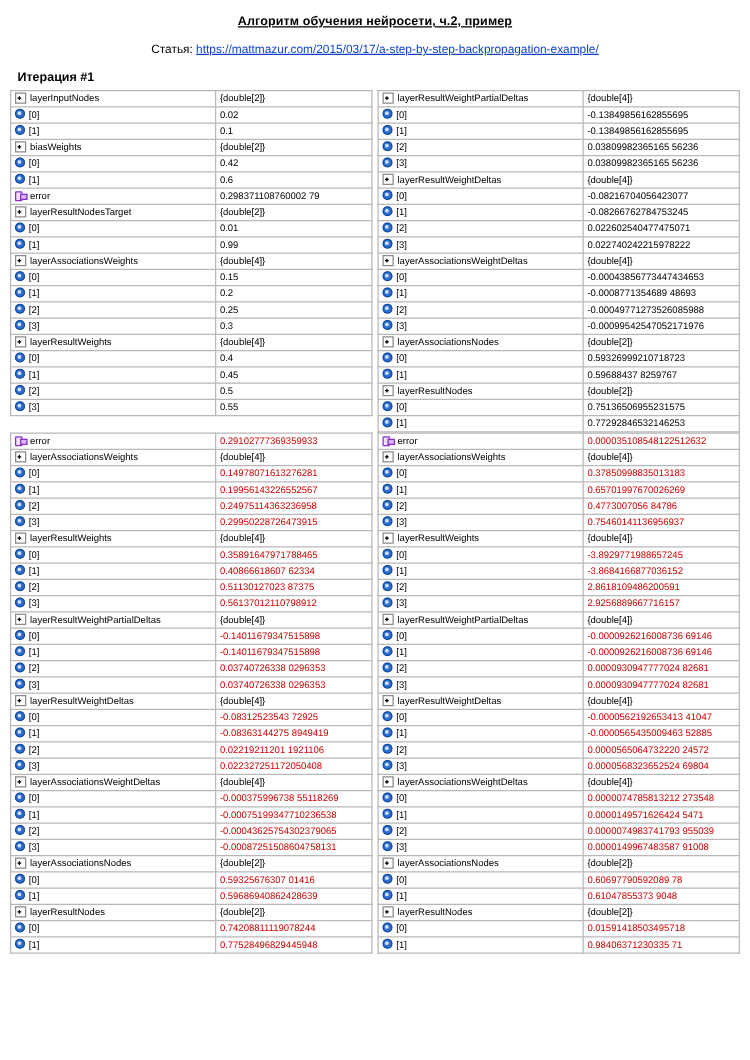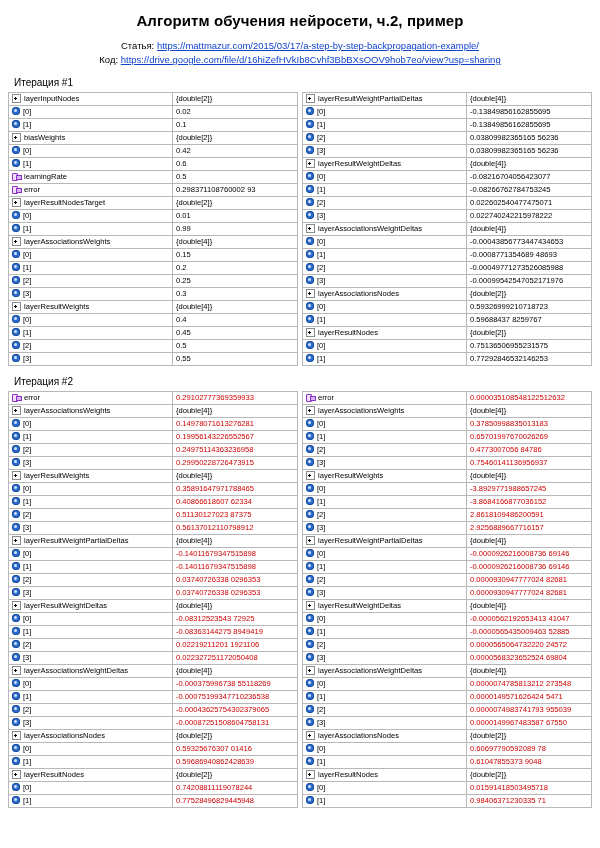--- a/index.html
+++ b/index.html
@@ -7,35 +7,36 @@
     width:600px;height:848px;
     background:#ffffff;
     font-family:"Liberation Sans", sans-serif;
     font-size:8px;
     color:#000000;
     overflow:hidden;
   }
   .page{position:relative;width:600px;height:848px;box-sizing:border-box;padding:0 8px;}
   .title{
     text-align:center;
-    font-size:15px;
+    font-size:10px;
     font-weight:bold;
     padding-top:12px;
     letter-spacing:0.1px;
+    text-decoration:underline;
   }
   .subtitle{
     text-align:center;
     font-size:9.5px;
     margin-top:10px;
     line-height:14px;
   }
   .subtitle a{color:#1144cc;text-decoration:underline;}
   .sec-head{
     font-size:10px;
-    font-weight:normal;
+    font-weight:bold;
     margin:10px 0 4px 6px;
   }
   .cols{display:flex;gap:4px;}
   .col{flex:1;}
   table.vt{
     width:100%;
     border-collapse:collapse;
     table-layout:fixed;
     font-size:7.6px;
   }
@@ -94,24 +95,20 @@
 
 <div class="page">
 
   <div class="title">Алгоритм обучения нейросети, ч.2, пример</div>
 
   <div class="subtitle">
     <div>
       <span>Статья:</span>
       <a href="#">https://mattmazur.com/2015/03/17/a-step-by-step-backpropagation-example/</a>
     </div>
-    <div>
-      <span>Код:</span>
-      <a href="#">https://drive.google.com/file/d/16hiZefHVkIb8Cvhf3BbBXsOOV9hob7eo/view?usp=sharing</a>
-    </div>
   </div>
 
   <div class="sec-head">Итерация #1</div>
 
   <div class="cols">
     <div class="col">
       <table class="vt">
           <tbody>
             <tr>
               <td class="name ind0"><span class="boxicon plus"></span><span>layerInputNodes</span></td>
@@ -131,26 +128,22 @@
             </tr>
             <tr>
               <td class="name ind1"><span class="dot"></span><span>[0]</span></td>
               <td class="val">0.42</td>
             </tr>
             <tr>
               <td class="name ind1"><span class="dot"></span><span>[1]</span></td>
               <td class="val">0.6</td>
             </tr>
             <tr>
-              <td class="name ind0"><span class="fieldicon"></span><span>learningRate</span></td>
-              <td class="val">0.5</td>
-            </tr>
-            <tr>
               <td class="name ind0"><span class="fieldicon"></span><span>error</span></td>
-              <td class="val">0.298371108760002 93</td>
+              <td class="val">0.298371108760002 79</td>
             </tr>
             <tr>
               <td class="name ind0"><span class="boxicon plus"></span><span>layerResultNodesTarget</span></td>
               <td class="val">{double[2]}</td>
             </tr>
             <tr>
               <td class="name ind1"><span class="dot"></span><span>[0]</span></td>
               <td class="val">0.01</td>
             </tr>
             <tr>
@@ -286,23 +279,20 @@
             <tr>
               <td class="name ind1"><span class="dot"></span><span>[1]</span></td>
               <td class="val">0.77292846532146253</td>
             </tr>
           </tbody>
         </table>
     </div>
   </div>
 
   <div class="cols">
-    <div class="col">
-        <div class="sec-head">Итерация #2</div>
-      </div>
   </div>
 
   <div class="cols">
     <div class="col">
       <table class="vt">
           <tbody>
             <tr>
               <td class="name ind0"><span class="fieldicon"></span><span>error</span></td>
               <td class="val red">0.29102777369359933</td>
             </tr>
@@ -531,21 +521,21 @@
             <tr>
               <td class="name ind1"><span class="dot"></span><span>[1]</span></td>
               <td class="val red">0.0000149571626424 5471</td>
             </tr>
             <tr>
               <td class="name ind1"><span class="dot"></span><span>[2]</span></td>
               <td class="val red">0.0000074983741793 955039</td>
             </tr>
             <tr>
               <td class="name ind1"><span class="dot"></span><span>[3]</span></td>
-              <td class="val red">0.0000149967483587 67550</td>
+              <td class="val red">0.0000149967483587 91008</td>
             </tr>
             <tr>
               <td class="name ind0"><span class="boxicon plus"></span><span>layerAssociationsNodes</span></td>
               <td class="val">{double[2]}</td>
             </tr>
             <tr>
               <td class="name ind1"><span class="dot"></span><span>[0]</span></td>
               <td class="val red">0.60697790592089 78</td>
             </tr>
             <tr>

